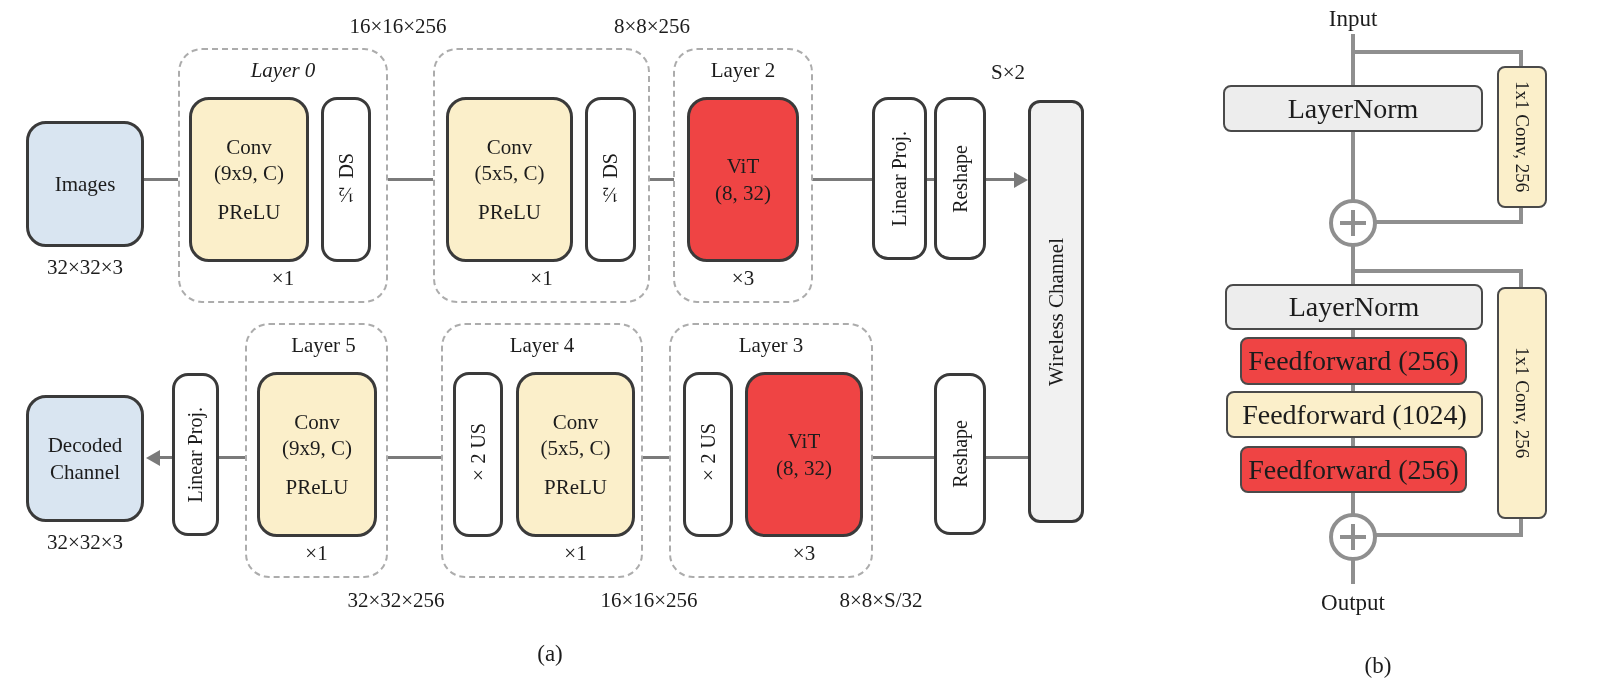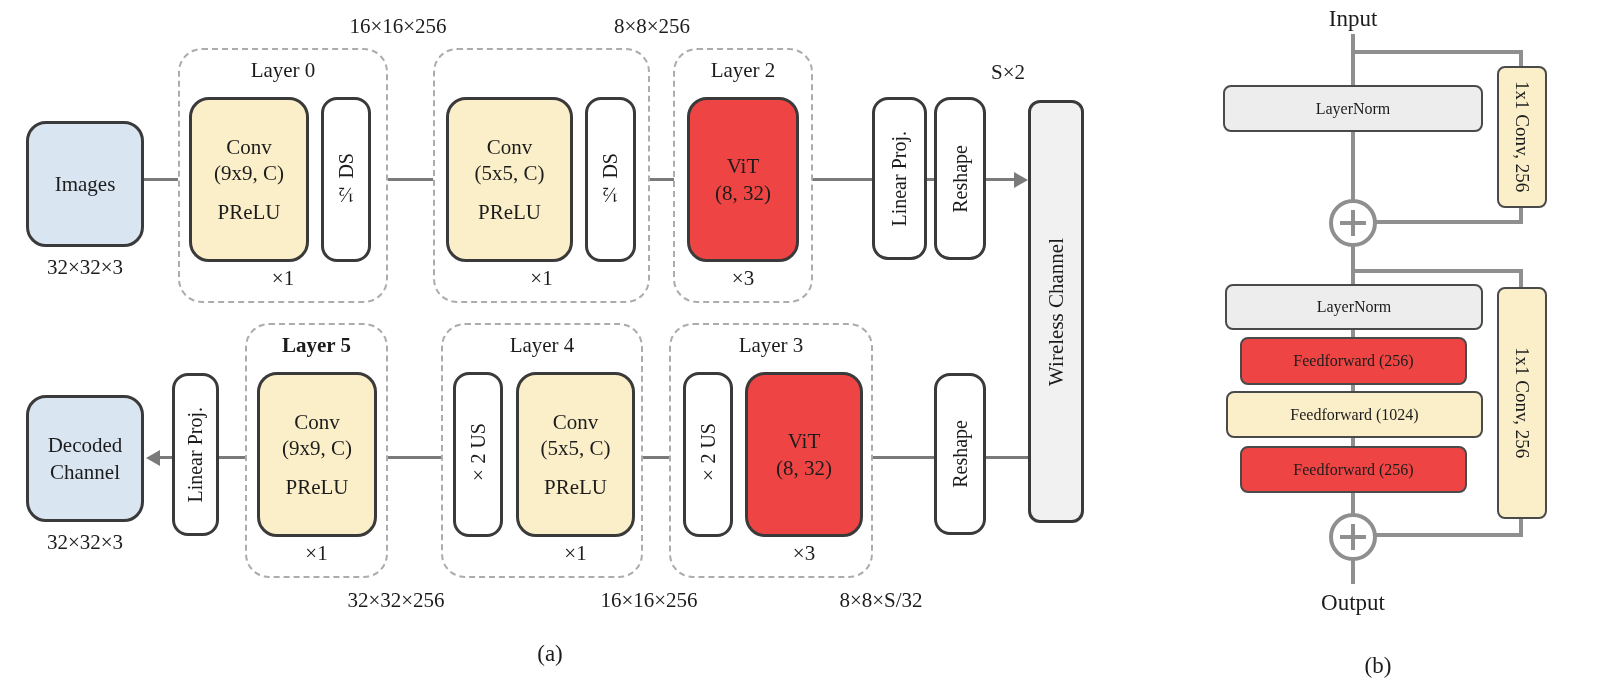--- a/index.html
+++ b/index.html
@@ -38,21 +38,21 @@
   .arrow-right{position:absolute;width:0;height:0;z-index:2;
     border-top:8px solid transparent;border-bottom:8px solid transparent;border-left:14px solid #7a7a7a;}
   .arrow-left{position:absolute;width:0;height:0;z-index:2;
     border-top:8px solid transparent;border-bottom:8px solid transparent;border-right:14px solid #7a7a7a;}
   
   .bline-h{position:absolute;height:4px;background:#8F8F8F;z-index:1;}
   .bline-v{position:absolute;width:4px;background:#8F8F8F;z-index:1;}
   .bbox{
     position:absolute;box-sizing:border-box;border:2.5px solid #4a4a4a;border-radius:8px;
     display:flex;align-items:center;justify-content:center;text-align:center;
-    font-size:16px;z-index:2;
+    font-size:28px;z-index:2;
   }
   .addc{
     position:absolute;width:48px;height:48px;box-sizing:border-box;
     border:4.5px solid #8F8F8F;border-radius:50%;background:#ffffff;z-index:3;
   }
   .addc .ph{position:absolute;left:50%;top:50%;width:26px;height:4px;margin:-2px 0 0 -13px;background:#8F8F8F;}
   .addc .pv{position:absolute;left:50%;top:50%;width:4px;height:26px;margin:-13px 0 0 -2px;background:#8F8F8F;}
   .cap{position:absolute;text-align:center;font-size:23px;z-index:2;}
 </style>
 </head>
@@ -75,21 +75,21 @@
   <div class="hline" style="left:643px;top:456px;width:27px;"></div>
   <div class="hline" style="left:873px;top:456px;width:62px;"></div>
   <div class="hline" style="left:986px;top:456px;width:43px;"></div>
 
   <div class="box blue r20 t21" style="left:26px;top:121px;width:118px;height:126px;">
     <span class="pre">Images</span>
   </div>
   <div class="lbl" style="left:26px;top:255px;width:118px;">32×32×3</div>
 
   <div class="dashed" style="left:178px;top:48px;width:210px;height:255px;"></div>
-  <div class="lbl" style="left:178px;top:58px;width:210px;">Layer 0</div>
+  <div class="lbl" style="left:178px;top:58px;width:210px;font-style:italic;">Layer 0</div>
   <div class="box yellow r20 t21" style="left:189px;top:97px;width:120px;height:165px;">
     <span class="stack">
       <span class="pre">Conv
 (9x9, C)</span>
       <span>PReLU</span>
     </span>
   </div>
   <div class="box r16 t20" style="left:321px;top:97px;width:50px;height:165px;">
     <span class="vert-up">½ DS</span>
   </div>
@@ -154,21 +154,21 @@
   <div class="box yellow r20 t21" style="left:516px;top:372px;width:119px;height:165px;">
     <span class="stack">
       <span class="pre">Conv
 (5x5, C)</span>
       <span>PReLU</span>
     </span>
   </div>
   <div class="lbl t20" style="left:516px;top:541px;width:119px;">×1</div>
 
   <div class="dashed" style="left:245px;top:323px;width:143px;height:255px;"></div>
-  <div class="lbl" style="left:245px;top:333px;width:143px;font-weight:bold;">Layer 5</div>
+  <div class="lbl" style="left:252px;top:333px;width:143px;">Layer 5</div>
   <div class="box yellow r20 t21" style="left:257px;top:372px;width:120px;height:165px;">
     <span class="stack">
       <span class="pre">Conv
 (9x9, C)</span>
       <span>PReLU</span>
     </span>
   </div>
   <div class="lbl t20" style="left:245px;top:541px;width:143px;">×1</div>
 
   <div class="box r16 t20" style="left:172px;top:373px;width:47px;height:163px;">

